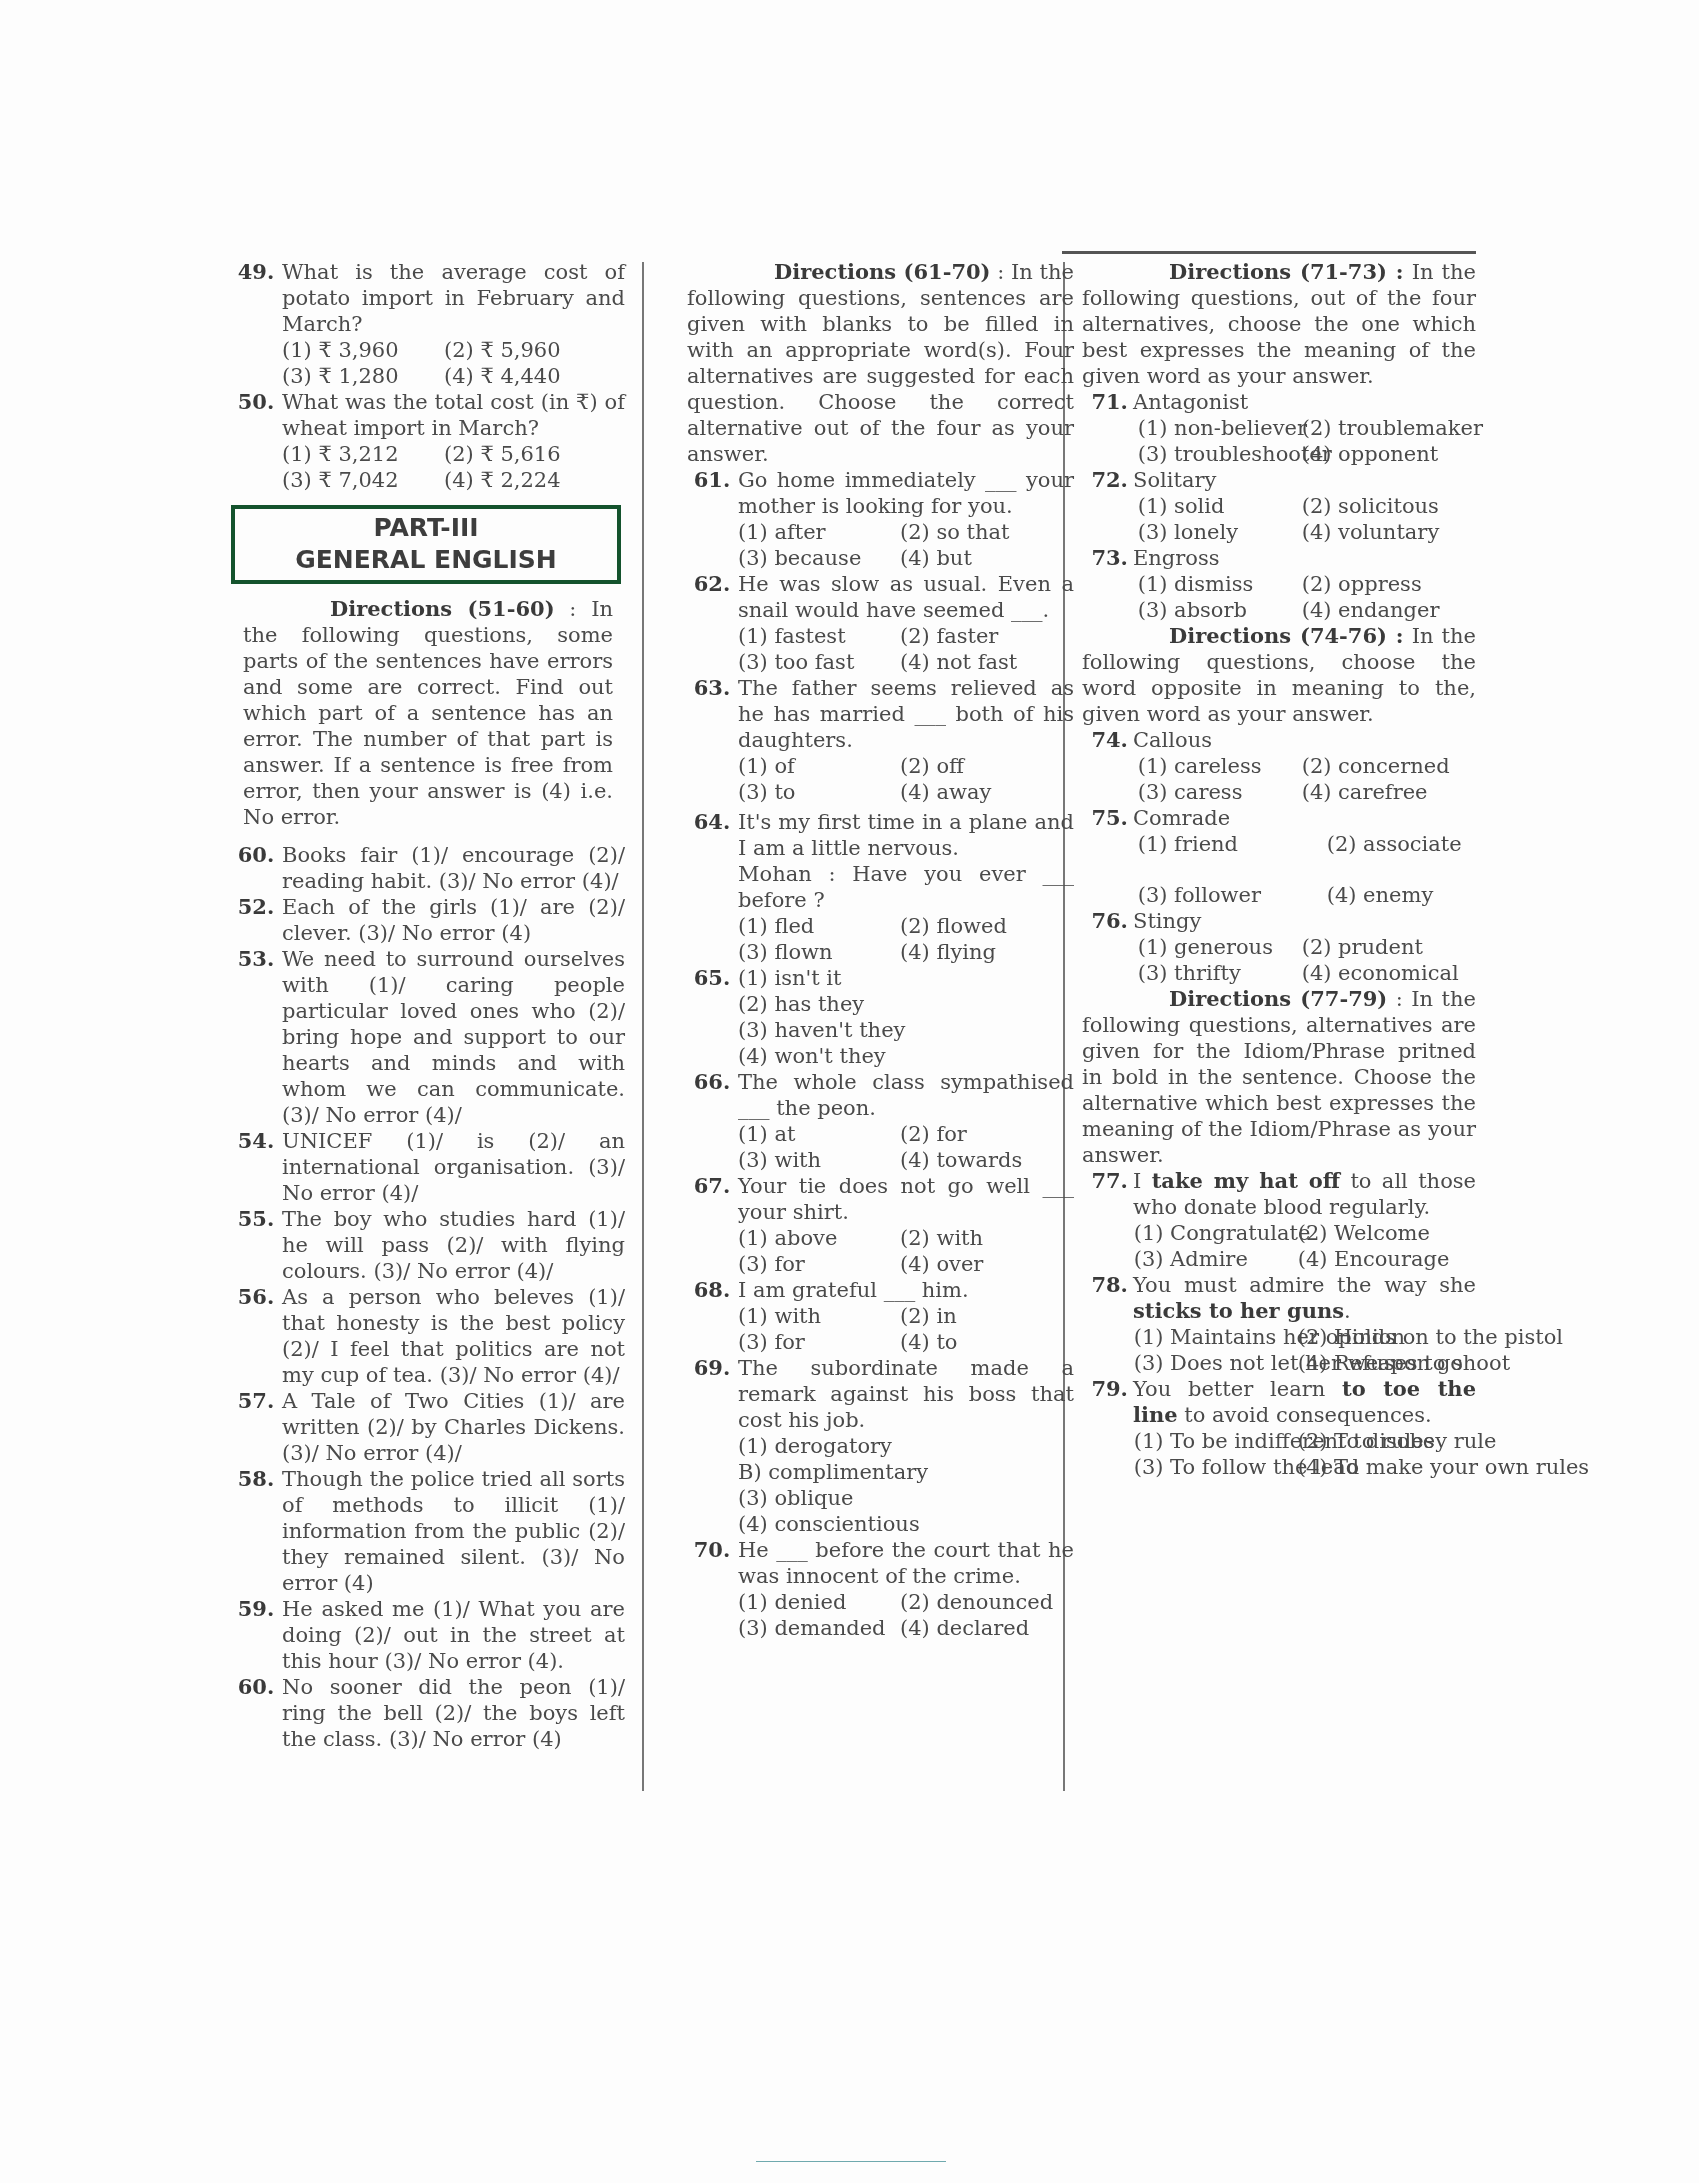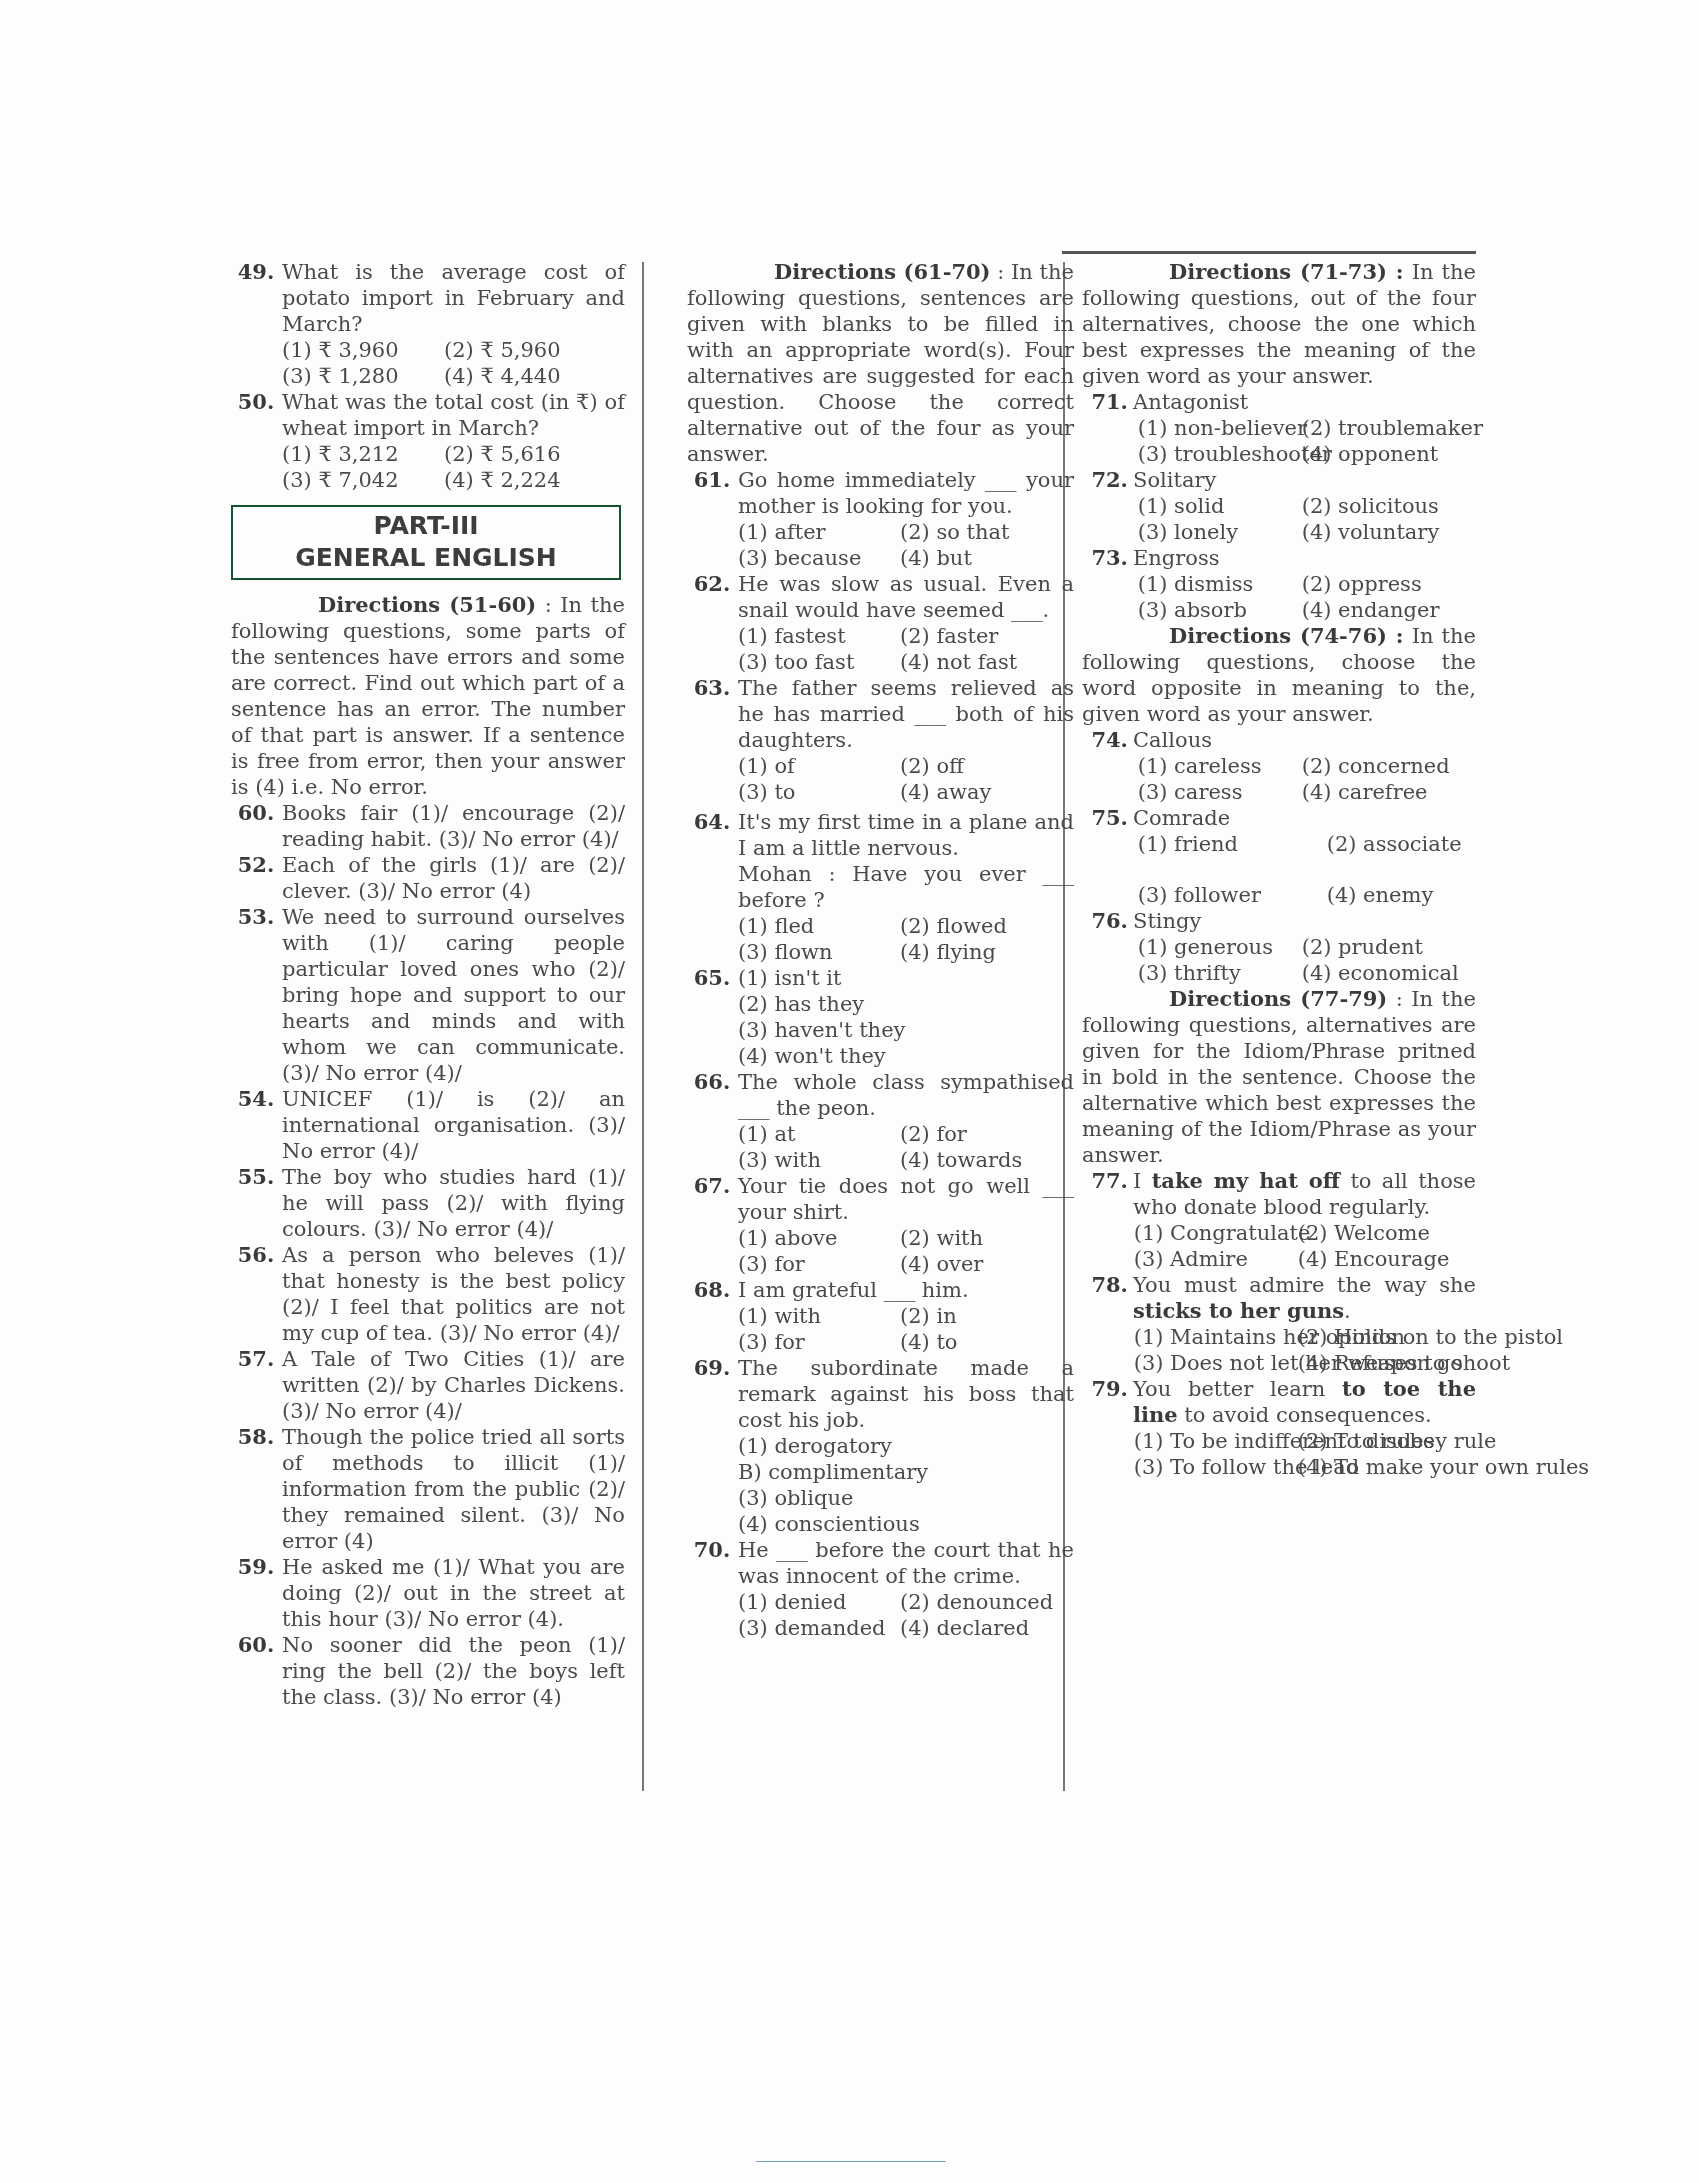--- a/index.html
+++ b/index.html
@@ -31,21 +31,21 @@
     font-weight: bold; color: #3a3a3a;
   }
   .opts { display: grid; grid-template-columns: 162px 1fr; }
   .opts.stack { grid-template-columns: 1fr; }
   .opt { white-space: nowrap; }
   .directions { text-indent: 87px; text-align: justify; }
   .dir-head { font-weight: bold; color: #3a3a3a; }
   b.em { color: #3a3a3a; }
 
   .partbox {
-    border: 2px solid #14532d;
+    border: 4px solid #14532d;
     margin: 12px 4px 12px 0;
     padding: 2.7px 0 4px 0;
     text-align: center;
     font-family: "DejaVu Sans", "Liberation Sans", sans-serif;
     font-weight: bold;
     font-size: 25px;
     line-height: 32px;
     color: #3d3d3d;
   }
   #col3 .q { padding-left: 51px; }
@@ -83,21 +83,21 @@
       <span class="opt">(3) ₹ 7,042</span>
       <span class="opt">(4) ₹ 2,224</span>
     </div>
   </div>
 
   <div class="partbox">
     <div>PART-III</div>
     <div>GENERAL ENGLISH</div>
   </div>
 
-  <p class="directions" style="margin:0;"><span class="dir-head">Directions (51-60)</span><span> : In the following questions, some parts of the sentences have errors and some are correct. Find out which part of a sentence has an error. The number of that part is answer. If a sentence is free from error, then your answer is (4) i.e. No error.</span></p>
+  <p class="directions" style="margin:12px;"><span class="dir-head">Directions (51-60)</span><span> : In the following questions, some parts of the sentences have errors and some are correct. Find out which part of a sentence has an error. The number of that part is answer. If a sentence is free from error, then your answer is (4) i.e. No error.</span></p>
 
   <div class="q">
       <span class="qnum">60.</span>
       <p>Books fair (1)/ encourage (2)/ reading habit. (3)/ No error (4)/</p>
     </div>
   <div class="q">
       <span class="qnum">52.</span>
       <p>Each of the girls (1)/ are (2)/ clever. (3)/ No error (4)</p>
     </div>
   <div class="q">

